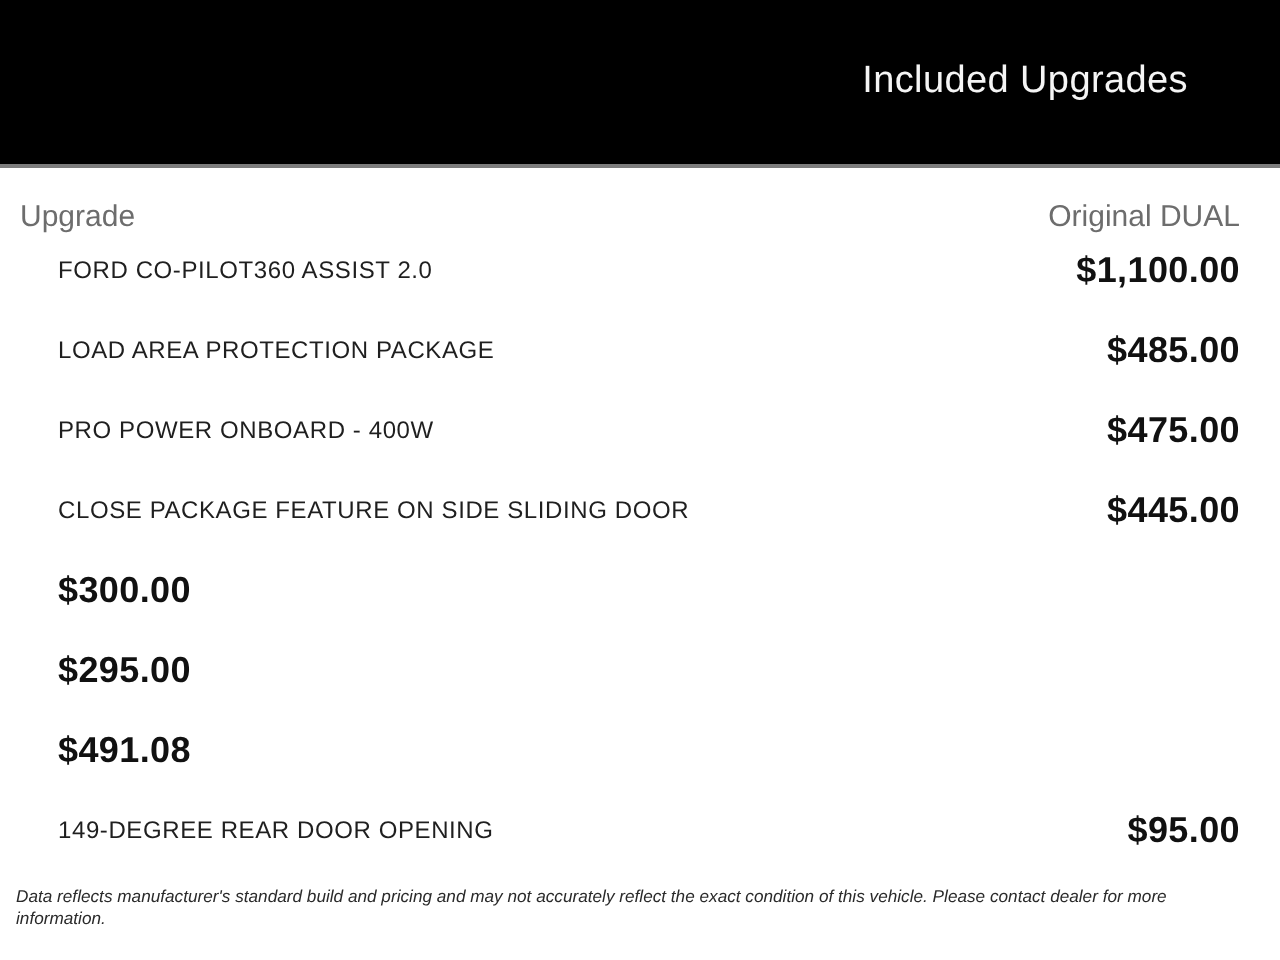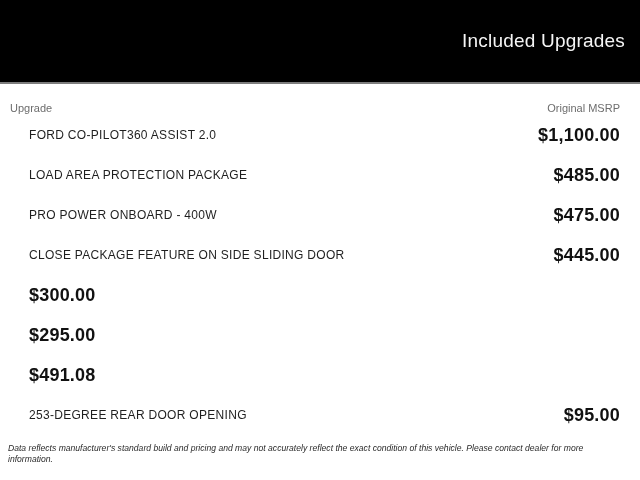--- a/index.html
+++ b/index.html
@@ -12,41 +12,41 @@
     background: #ffffff;
     font-family: "Liberation Sans", sans-serif;
     overflow: hidden;
   }
   .banner {
     height: 82px;
     background: #000000;
     display: flex;
     align-items: center;
     justify-content: flex-end;
-    padding-right: 15px;
+    padding-right: 46px;
     box-sizing: border-box;
   }
   .banner-title {
     color: #f5f5f5;
     font-size: 19px;
     font-weight: 400;
     letter-spacing: 0.2px;
   }
   .banner-divider {
     height: 2px;
     background: #7d7d7d;
   }
   .content {
     padding: 0 20px 0 10px;
   }
   .col-head {
     display: flex;
     justify-content: space-between;
     margin-top: 18px;
-    font-size: 11px;
+    font-size: 15px;
     line-height: 13px;
     color: #6d6d6d;
   }
   .row {
     height: 40px;
     display: flex;
     align-items: center;
     justify-content: space-between;
     margin-left: 19px;
   }
@@ -74,21 +74,21 @@
 
 <div class="banner">
   <span class="banner-title">Included Upgrades</span>
 </div>
 <div class="banner-divider"></div>
 
 <div class="content">
 
   <div class="col-head">
     <span>Upgrade</span>
-    <span>Original MSRP</span>
+    <span>Original DUAL</span>
   </div>
 
   <div class="row">
     <span class="name">FORD CO-PILOT360 ASSIST 2.0</span>
     <span class="price">$1,100.00</span>
   </div>
   <div class="row">
     <span class="name">LOAD AREA PROTECTION PACKAGE</span>
     <span class="price">$485.00</span>
   </div>
@@ -103,19 +103,19 @@
   <div class="row">
     <span class="price">$300.00</span>
   </div>
   <div class="row">
     <span class="price">$295.00</span>
   </div>
   <div class="row">
     <span class="price">$491.08</span>
   </div>
   <div class="row">
-    <span class="name">253-DEGREE REAR DOOR OPENING</span>
+    <span class="name">149-DEGREE REAR DOOR OPENING</span>
     <span class="price">$95.00</span>
   </div>
 
   <div class="disclaimer">Data reflects manufacturer's standard build and pricing and may not accurately reflect the exact condition of this vehicle. Please contact dealer for more information.</div>
 
 </div>
 
 </body></html>

